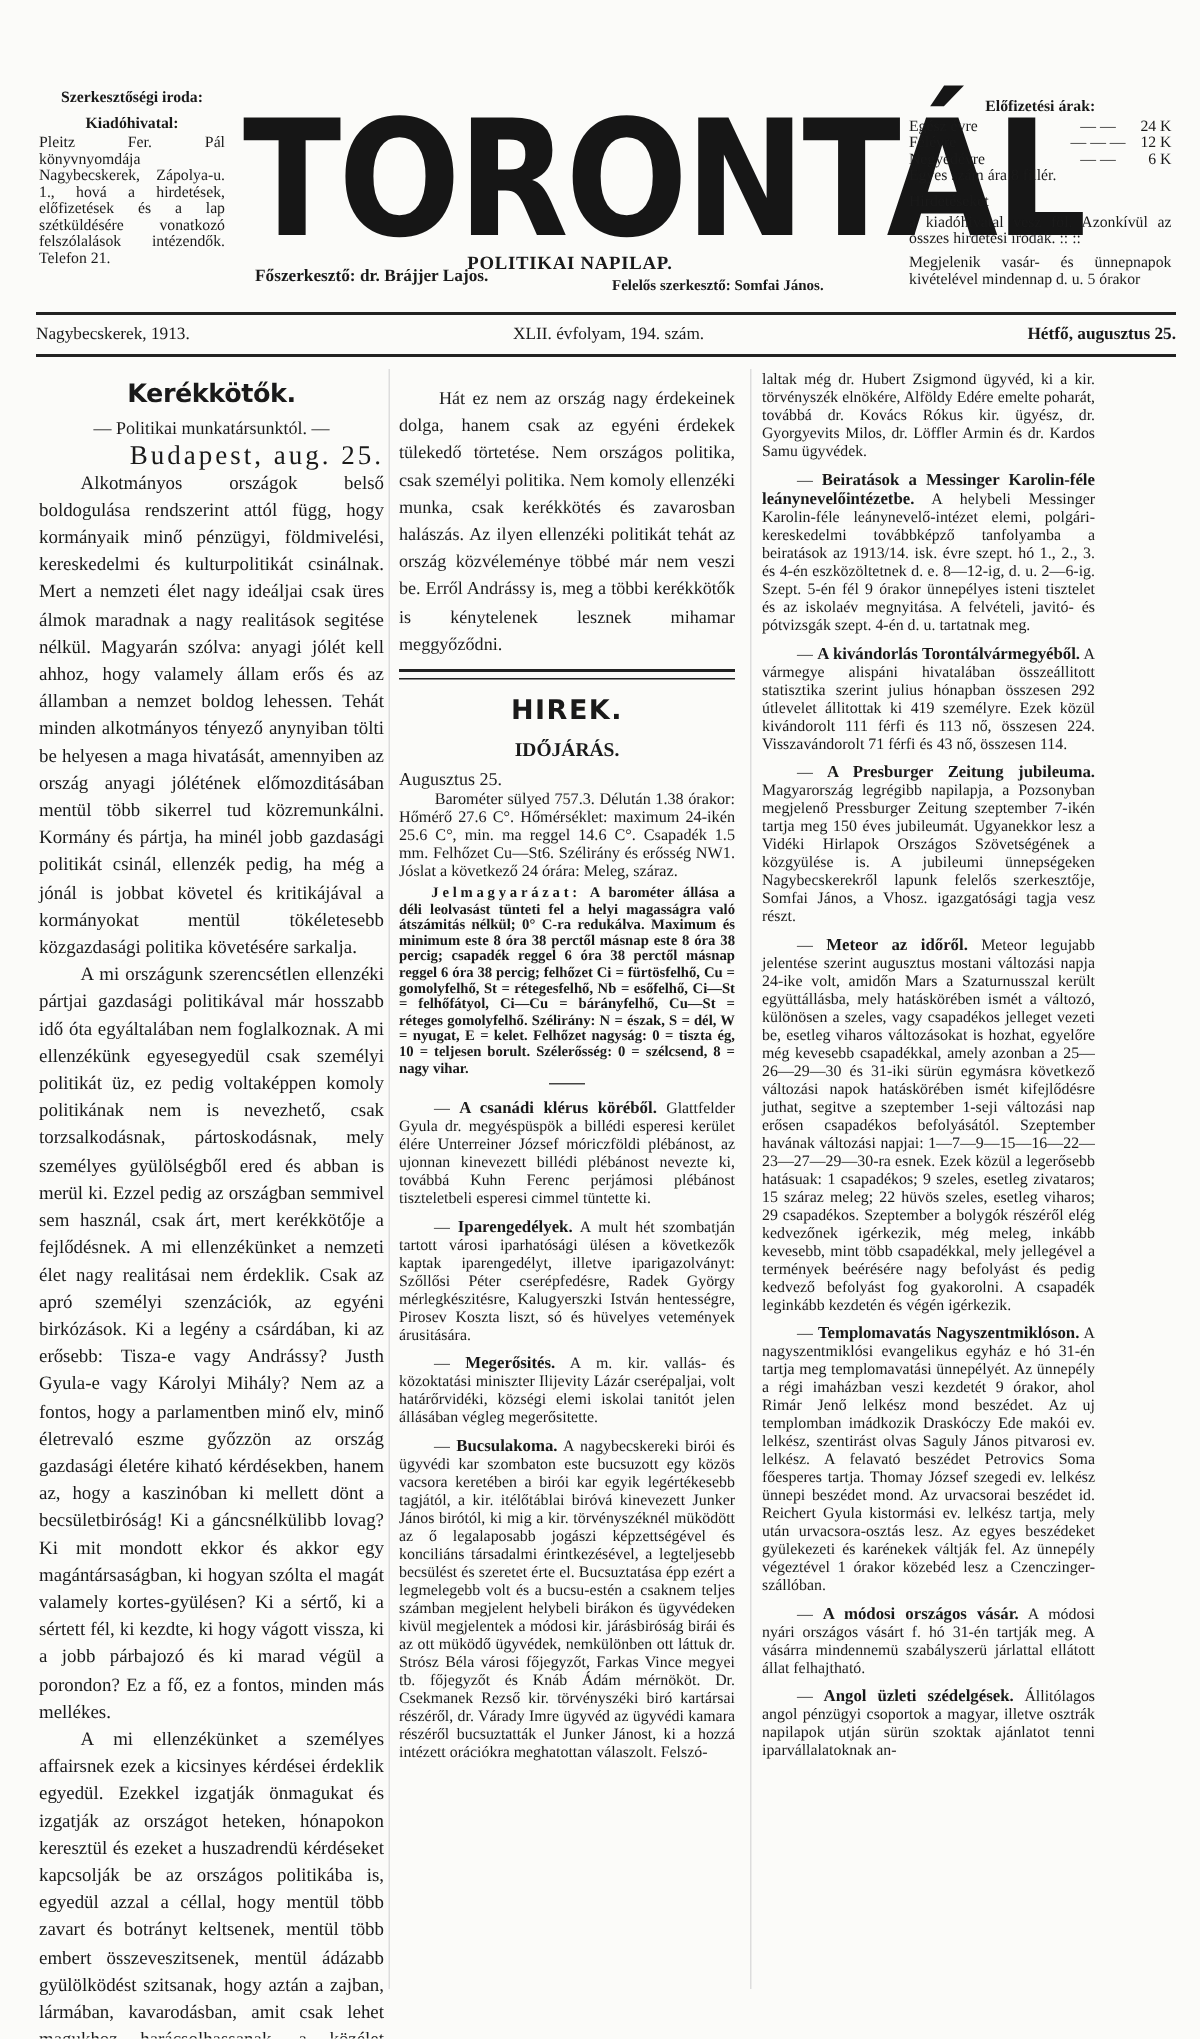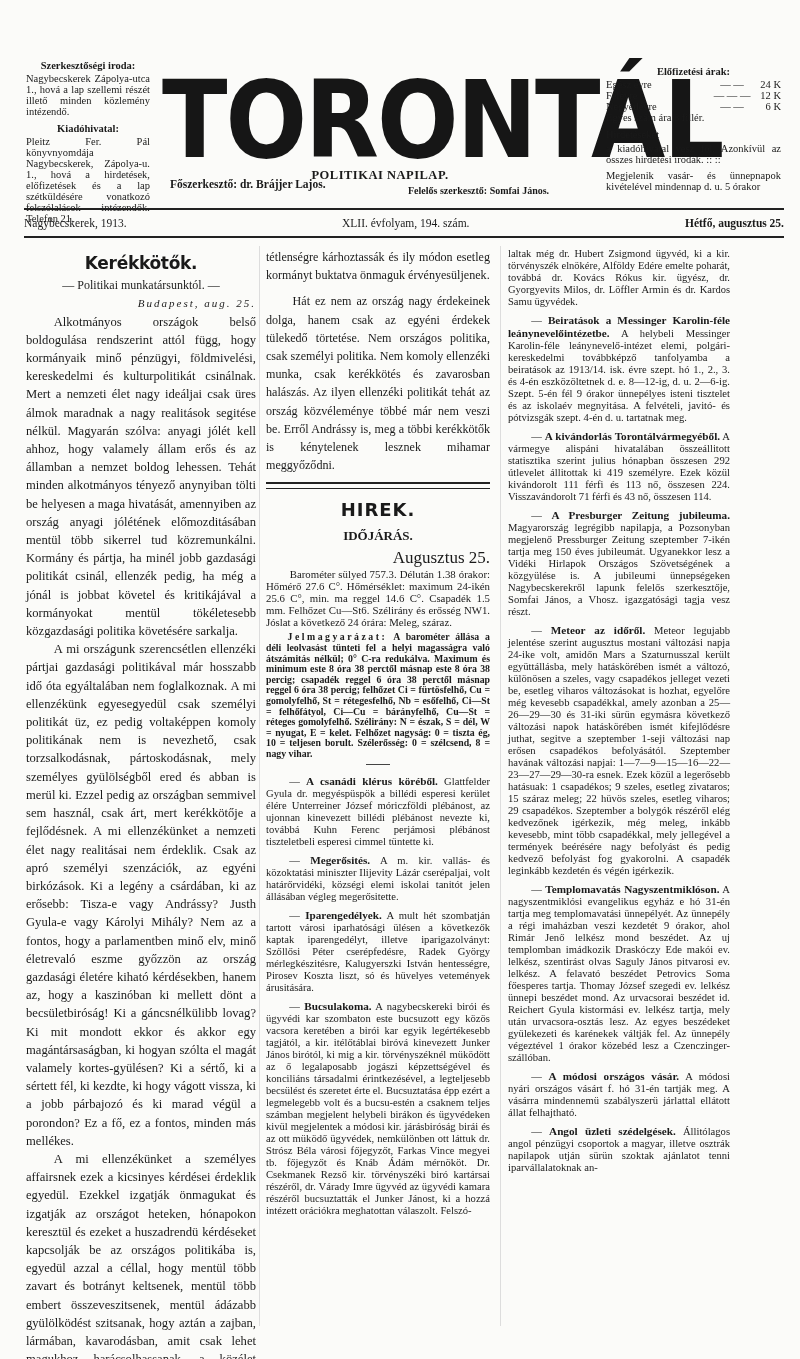--- a/index.html
+++ b/index.html
@@ -28,41 +28,40 @@
   #date-bar span { font-weight:normal; }
   .col { position:absolute; top:248px; text-align:justify; }
   #col1 { left:26px; width:230px; font-size:12.6px; line-height:18.2px; }
   #col2 { left:266px; width:224px; }
   #col3 { left:508px; width:222px; font-size:10.5px; line-height:11.9px; }
   .col p { margin:0; }
   .indent { text-indent:2.2em; }
   h1.headline { font-family:"DejaVu Sans","Liberation Sans",sans-serif; font-weight:bold; font-size:17px;
                 text-align:center; margin:6px 0 4px 0; letter-spacing:-0.3px; }
   .byline { text-align:center; font-size:12px; margin:0; }
-  .dateline { text-align:right; font-size:11px; letter-spacing:2px; margin:0 0 2px 0;font-style:italic; }
+  .dateline { text-align:right; font-size:18px; letter-spacing:2px; margin:0 0 2px 0; }
   .col2-body { font-size:12.1px; line-height:18.2px; }
   .hirek { font-family:"DejaVu Sans","Liberation Sans",sans-serif; font-weight:bold; font-size:18px;
            text-align:center; letter-spacing:1px; margin:10px 0 8px 0; }
   .wx-title { text-align:center; font-weight:bold; font-size:13px; margin:2px 0 4px 0; }
   .wx-sub { text-align:center; font-style:italic; font-size:12px; line-height:14px; margin:0 0 4px 0; }
-  .wx-date { text-align:right; font-size:17px; margin:0; }
+  .wx-date { text-align:left; font-size:12px; margin:0; }
   .wx-body { font-size:10.8px; line-height:12px; }
   .legend { font-size:9.8px; line-height:10.6px; margin-top:4px !important; }
   .small-sep { width:24px; height:1px; background:#444; margin:4px auto 10px auto; }
   .news { font-size:10.6px; line-height:12px; margin-top:6px !important; }
   .news b { font-size:11.2px; }
   .spaced { letter-spacing:2.5px; }
   .double-rule { height:4px; border-top:2px solid #222; border-bottom:1px solid #222; margin:8px 0 0 0; }
 </style>
 </head>
 <body>
 
 <div id="left-box" class="abs">
   <p class="box-title">Szerkesztőségi iroda:</p>
-  <p class="box-text">Nagybecskerek Zápolya-utca 1., hová a lap szellemi részét illető minden közlemény intézendő.</p>
   <p class="box-title" style="margin-top:6px">Kiadóhivatal:</p>
   <p class="box-text">Pleitz Fer. Pál könyvnyomdája Nagybecskerek, Zápolya-u. 1., hová a hirdetések, előfizetések és a lap szétküldésére vonatkozó felszólalások intézendők. Telefon 21.</p>
 </div>
 
 <div id="masthead" class="abs">TORONTÁL</div>
 <div id="subtitle" class="abs">POLITIKAI NAPILAP.</div>
 <div id="chief-editor" class="abs">Főszerkesztő: dr. Brájjer Lajos.</div>
 <div id="resp-editor" class="abs">Felelős szerkesztő: Somfai János.</div>
 
 <div id="right-box" class="abs">
@@ -100,33 +99,32 @@
   <h1 class="headline">Kerékkötők.</h1>
   <p class="byline">— Politikai munkatársunktól. —</p>
   <p class="dateline">Budapest, aug. 25.</p>
   <p class="indent">Alkotmányos országok belső boldogulása rendszerint attól függ, hogy kormányaik minő pénzügyi, földmivelési, kereskedelmi és kulturpolitikát csinálnak. Mert a nemzeti élet nagy ideáljai csak üres álmok maradnak a nagy realitások segitése nélkül. Magyarán szólva: anyagi jólét kell ahhoz, hogy valamely állam erős és az államban a nemzet boldog lehessen. Tehát minden alkotmányos tényező anynyiban tölti be helyesen a maga hivatását, amennyiben az ország anyagi jólétének előmozditásában mentül több sikerrel tud közremunkálni. Kormány és pártja, ha minél jobb gazdasági politikát csinál, ellenzék pedig, ha még a jónál is jobbat követel és kritikájával a kormányokat mentül tökéletesebb közgazdasági politika követésére sarkalja.</p>
   <p class="indent">A mi országunk szerencsétlen ellenzéki pártjai gazdasági politikával már hosszabb idő óta egyáltalában nem foglalkoznak. A mi ellenzékünk egyesegyedül csak személyi politikát üz, ez pedig voltaképpen komoly politikának nem is nevezhető, csak torzsalkodásnak, pártoskodásnak, mely személyes gyülölségből ered és abban is merül ki. Ezzel pedig az országban semmivel sem használ, csak árt, mert kerékkötője a fejlődésnek. A mi ellenzékünket a nemzeti élet nagy realitásai nem érdeklik. Csak az apró személyi szenzációk, az egyéni birkózások. Ki a legény a csárdában, ki az erősebb: Tisza-e vagy Andrássy? Justh Gyula-e vagy Károlyi Mihály? Nem az a fontos, hogy a parlamentben minő elv, minő életrevaló eszme győzzön az ország gazdasági életére kiható kérdésekben, hanem az, hogy a kaszinóban ki mellett dönt a becsületbiróság! Ki a gáncsnélkülibb lovag? Ki mit mondott ekkor és akkor egy magántársaságban, ki hogyan szólta el magát valamely kortes-gyülésen? Ki a sértő, ki a sértett fél, ki kezdte, ki hogy vágott vissza, ki a jobb párbajozó és ki marad végül a porondon? Ez a fő, ez a fontos, minden más mellékes.</p>
   <p class="indent">A mi ellenzékünket a személyes affairsnek ezek a kicsinyes kérdései érdeklik egyedül. Ezekkel izgatják önmagukat és izgatják az országot heteken, hónapokon keresztül és ezeket a huszadrendü kérdéseket kapcsolják be az országos politikába is, egyedül azzal a céllal, hogy mentül több zavart és botrányt keltsenek, mentül több embert összeveszitsenek, mentül ádázabb gyülölködést szitsanak, hogy aztán a zajban, lármában, kavarodásban, amit csak lehet magukhoz harácsolhassanak, a közélet utcasorait felgyujtva, az ország kormányát munkájában akadályozzák,</p>
 </div>
 
 <div id="col2" class="col">
   <div class="col2-body">
-    <p>tétlenségre kárhoztassák és ily módon esetleg kormányt buktatva önmaguk érvényesüljenek.</p>
     <p class="indent" style="margin-top:8px">Hát ez nem az ország nagy érdekeinek dolga, hanem csak az egyéni érdekek tülekedő törtetése. Nem országos politika, csak személyi politika. Nem komoly ellenzéki munka, csak kerékkötés és zavarosban halászás. Az ilyen ellenzéki politikát tehát az ország közvéleménye többé már nem veszi be. Erről Andrássy is, meg a többi kerékkötők is kénytelenek lesznek mihamar meggyőződni.</p>
   </div>
   <div class="double-rule"></div>
   <div class="hirek">HIREK.</div>
   <div class="wx-title">IDŐJÁRÁS.</div>
   <div class="wx-date">Augusztus 25.</div>
   <p class="wx-body indent">Barométer sülyed 757.3. Délután 1.38 órakor: Hőmérő 27.6 C°. Hőmérséklet: maximum 24-ikén 25.6 C°, min. ma reggel 14.6 C°. Csapadék 1.5 mm. Felhőzet Cu—St6. Szélirány és erősség NW1. Jóslat a következő 24 órára: Meleg, száraz.</p>
   <p class="legend indent"><b class="spaced">Jelmagyarázat:</b> <b>A barométer állása a déli leolvasást tünteti fel a helyi magasságra való átszámitás nélkül; 0° C-ra redukálva. Maximum és minimum este 8 óra 38 perctől másnap este 8 óra 38 percig; csapadék reggel 6 óra 38 perctől másnap reggel 6 óra 38 percig; felhőzet Ci = fürtösfelhő, Cu = gomolyfelhő, St = rétegesfelhő, Nb = esőfelhő, Ci—St = felhőfátyol, Ci—Cu = bárányfelhő, Cu—St = réteges gomolyfelhő. Szélirány: N = észak, S = dél, W = nyugat, E = kelet. Felhőzet nagyság: 0 = tiszta ég, 10 = teljesen borult. Szélerősség: 0 = szélcsend, 8 = nagy vihar.</b></p>
   <div class="small-sep"></div>
   <p class="news indent">— <b>A csanádi klérus köréből.</b> <span>Glattfelder Gyula dr. megyéspüspök a billédi esperesi kerület élére Unterreiner József móriczföldi plébánost, az ujonnan kinevezett billédi plébánost nevezte ki, továbbá Kuhn Ferenc perjámosi plébánost tiszteletbeli esperesi cimmel tüntette ki.</span></p>
+  <p class="news indent">— <b>Iparengedélyek.</b> <span>A mult hét szombatján tartott városi iparhatósági ülésen a következők kaptak iparengedélyt, illetve iparigazolványt: Szőllősi Péter cserépfedésre, Radek György mérlegkészitésre, Kalugyerszki István hentességre, Pirosev Koszta liszt, só és hüvelyes vetemények árusitására.</span></p>
   <p class="news indent">— <b>Megerősités.</b> <span>A m. kir. vallás- és közoktatási miniszter Ilijevity Lázár cserépaljai, volt határőrvidéki, községi elemi iskolai tanitót jelen állásában végleg megerősitette.</span></p>
-  <p class="news indent">— <b>Iparengedélyek.</b> <span>A mult hét szombatján tartott városi iparhatósági ülésen a következők kaptak iparengedélyt, illetve iparigazolványt: Szőllősi Péter cserépfedésre, Radek György mérlegkészitésre, Kalugyerszki István hentességre, Pirosev Koszta liszt, só és hüvelyes vetemények árusitására.</span></p>
   <p class="news indent">— <b>Bucsulakoma.</b> <span>A nagybecskereki birói és ügyvédi kar szombaton este bucsuzott egy közös vacsora keretében a birói kar egyik legértékesebb tagjától, a kir. itélőtáblai biróvá kinevezett Junker János birótól, ki mig a kir. törvényszéknél müködött az ő legalaposabb jogászi képzettségével és konciliáns társadalmi érintkezésével, a legteljesebb becsülést és szeretet érte el. Bucsuztatása épp ezért a legmelegebb volt és a bucsu-estén a csaknem teljes számban megjelent helybeli birákon és ügyvédeken kivül megjelentek a módosi kir. járásbiróság birái és az ott müködő ügyvédek, nemkülönben ott láttuk dr. Strósz Béla városi főjegyzőt, Farkas Vince megyei tb. főjegyzőt és Knáb Ádám mérnököt. Dr. Csekmanek Rezső kir. törvényszéki biró kartársai részéről, dr. Várady Imre ügyvéd az ügyvédi kamara részéről bucsuztatták el Junker Jánost, ki a hozzá intézett orációkra meghatottan válaszolt. Felszó-</span></p>
 </div>
 
 <div class="abs" style="left:259px;top:246px;width:1px;height:1080px;background:#ddd"></div>
 <div class="abs" style="left:500px;top:246px;width:1px;height:1080px;background:#ddd"></div>
 
 <div id="col3" class="col">
   <p>laltak még dr. Hubert Zsigmond ügyvéd, ki a kir. törvényszék elnökére, Alföldy Edére emelte poharát, továbbá dr. Kovács Rókus kir. ügyész, dr. Gyorgyevits Milos, dr. Löffler Armin és dr. Kardos Samu ügyvédek.</p>
   <p class="news indent">— <b>Beiratások a Messinger Karolin-féle leánynevelőintézetbe.</b> <span>A helybeli Messinger Karolin-féle leánynevelő-intézet elemi, polgári- kereskedelmi továbbképző tanfolyamba a beiratások az 1913/14. isk. évre szept. hó 1., 2., 3. és 4-én eszközöltetnek d. e. 8—12-ig, d. u. 2—6-ig. Szept. 5-én fél 9 órakor ünnepélyes isteni tisztelet és az iskolaév megnyitása. A felvételi, javitó- és pótvizsgák szept. 4-én d. u. tartatnak meg.</span></p>
   <p class="news indent">— <b>A kivándorlás Torontálvármegyéből.</b> <span>A vármegye alispáni hivatalában összeállitott statisztika szerint julius hónapban összesen 292 útlevelet állitottak ki 419 személyre. Ezek közül kivándorolt 111 férfi és 113 nő, összesen 224. Visszavándorolt 71 férfi és 43 nő, összesen 114.</span></p>

